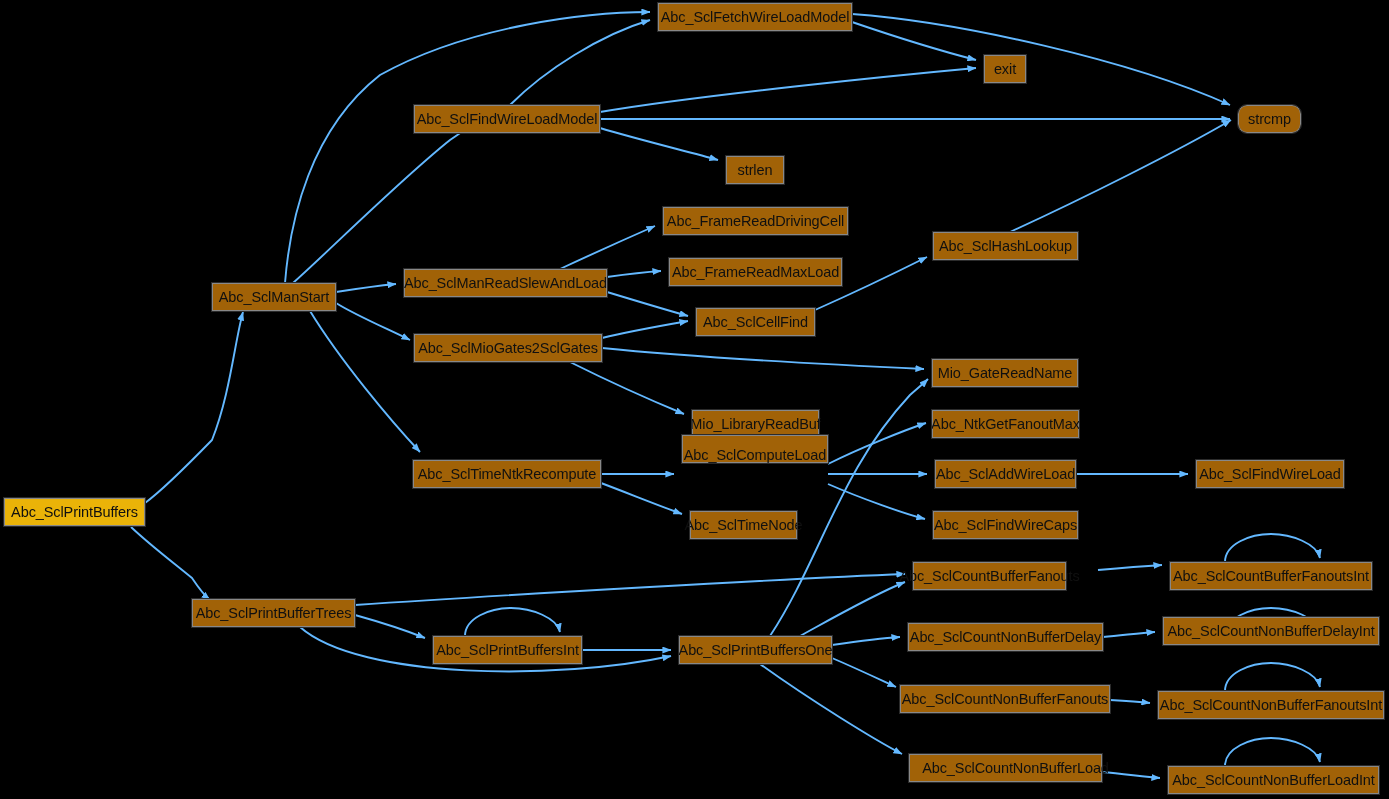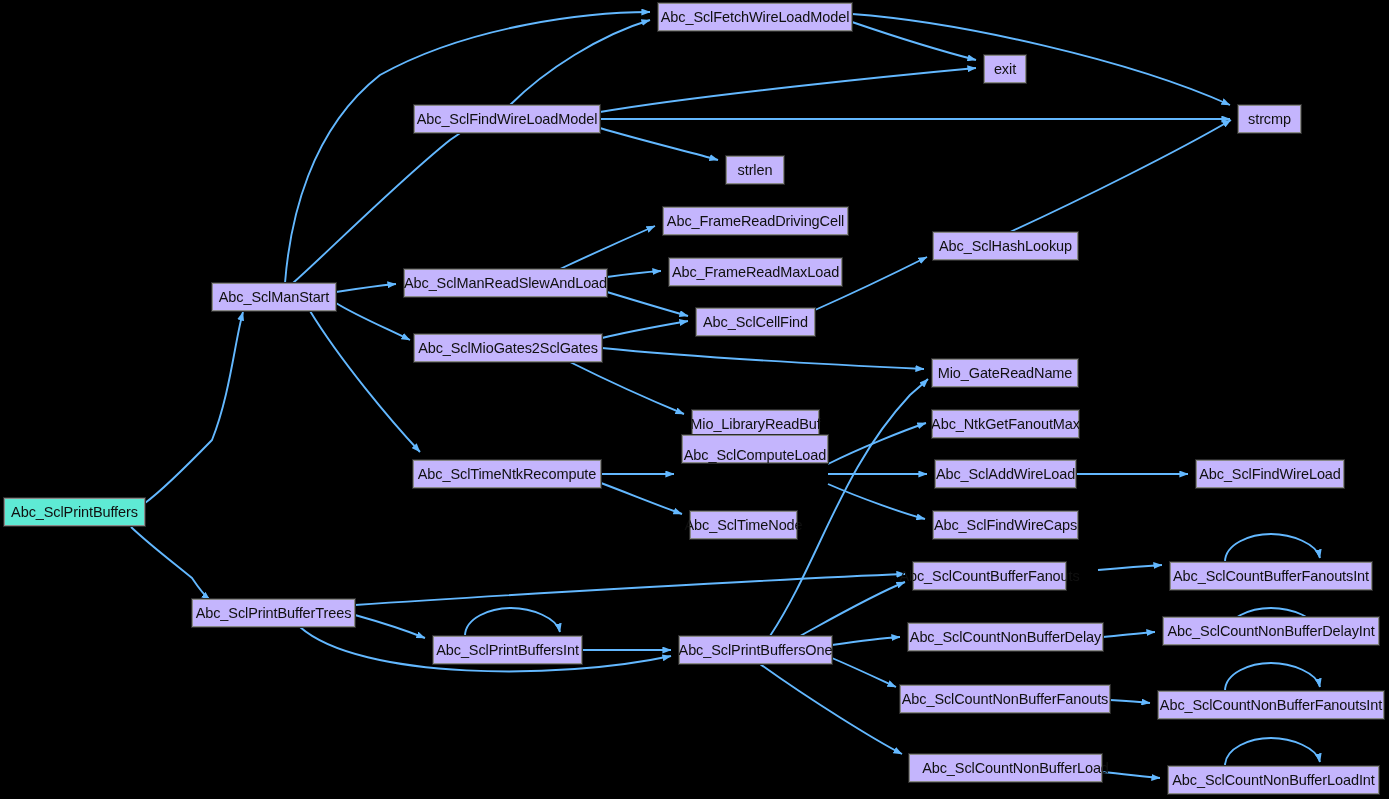--- a/index.html
+++ b/index.html
@@ -1,24 +1,24 @@
 <!DOCTYPE html>
 <html><head>
 <meta charset="utf-8">
 <style>
   html,body{margin:0;padding:0;background:#000;}
   #canvas{position:relative;width:1389px;height:799px;background:#000;overflow:hidden;
           font-family:"Liberation Sans","DejaVu Sans",sans-serif;}
   svg#edges{position:absolute;left:0;top:0;width:1389px;height:799px;}
-  .node{position:absolute;box-sizing:border-box;background:#c4b5fd;border:1px solid #888888;
+  .node{position:absolute;box-sizing:border-box;background:#a16207;border:1px solid #888888;
         outline:1px solid #2b2b2b;outline-offset:0;
         display:flex;align-items:center;justify-content:center;
         color:#101010;font-size:14.5px;line-height:1;white-space:nowrap;
         letter-spacing:-0.1px;}
-  .node.highlight{background:#5eead4;}
+  .node.highlight{background:#eab308;}
   .node span{display:block;padding:0 6px;}
 </style>
 </head>
 <body>
 
 <div id="canvas">
 
   <svg id="edges" viewBox="0 0 1389 799" xmlns="http://www.w3.org/2000/svg">
     <defs>
       <marker id="ah" markerWidth="9" markerHeight="7" refX="8.6" refY="3.5" orient="auto" markerUnits="userSpaceOnUse">
@@ -86,21 +86,21 @@
       </div>
       <div class="node" style="left: 414px; top: 105px; width: 186px; height: 28px;">
         <span>Abc_SclFindWireLoadModel</span>
       </div>
       <div class="node" style="left: 658px; top: 3px; width: 194px; height: 28px;">
         <span>Abc_SclFetchWireLoadModel</span>
       </div>
       <div class="node" style="left: 984px; top: 55px; width: 42px; height: 28px;">
         <span>exit</span>
       </div>
-      <div class="node" style="left: 1238px; top: 105px; width: 63px; height: 28px;">
+      <div class="node" style="left: 1238px; top: 105px; width: 63px; height: 28px; border-radius: 9px;">
         <span>strcmp</span>
       </div>
       <div class="node" style="left: 726px; top: 156px; width: 58px; height: 28px;">
         <span>strlen</span>
       </div>
       <div class="node" style="left: 404px; top: 269px; width: 203px; height: 28px;">
         <span>Abc_SclManReadSlewAndLoad</span>
       </div>
       <div class="node" style="left: 414px; top: 334px; width: 188px; height: 28px;">
         <span>Abc_SclMioGates2SclGates</span>

